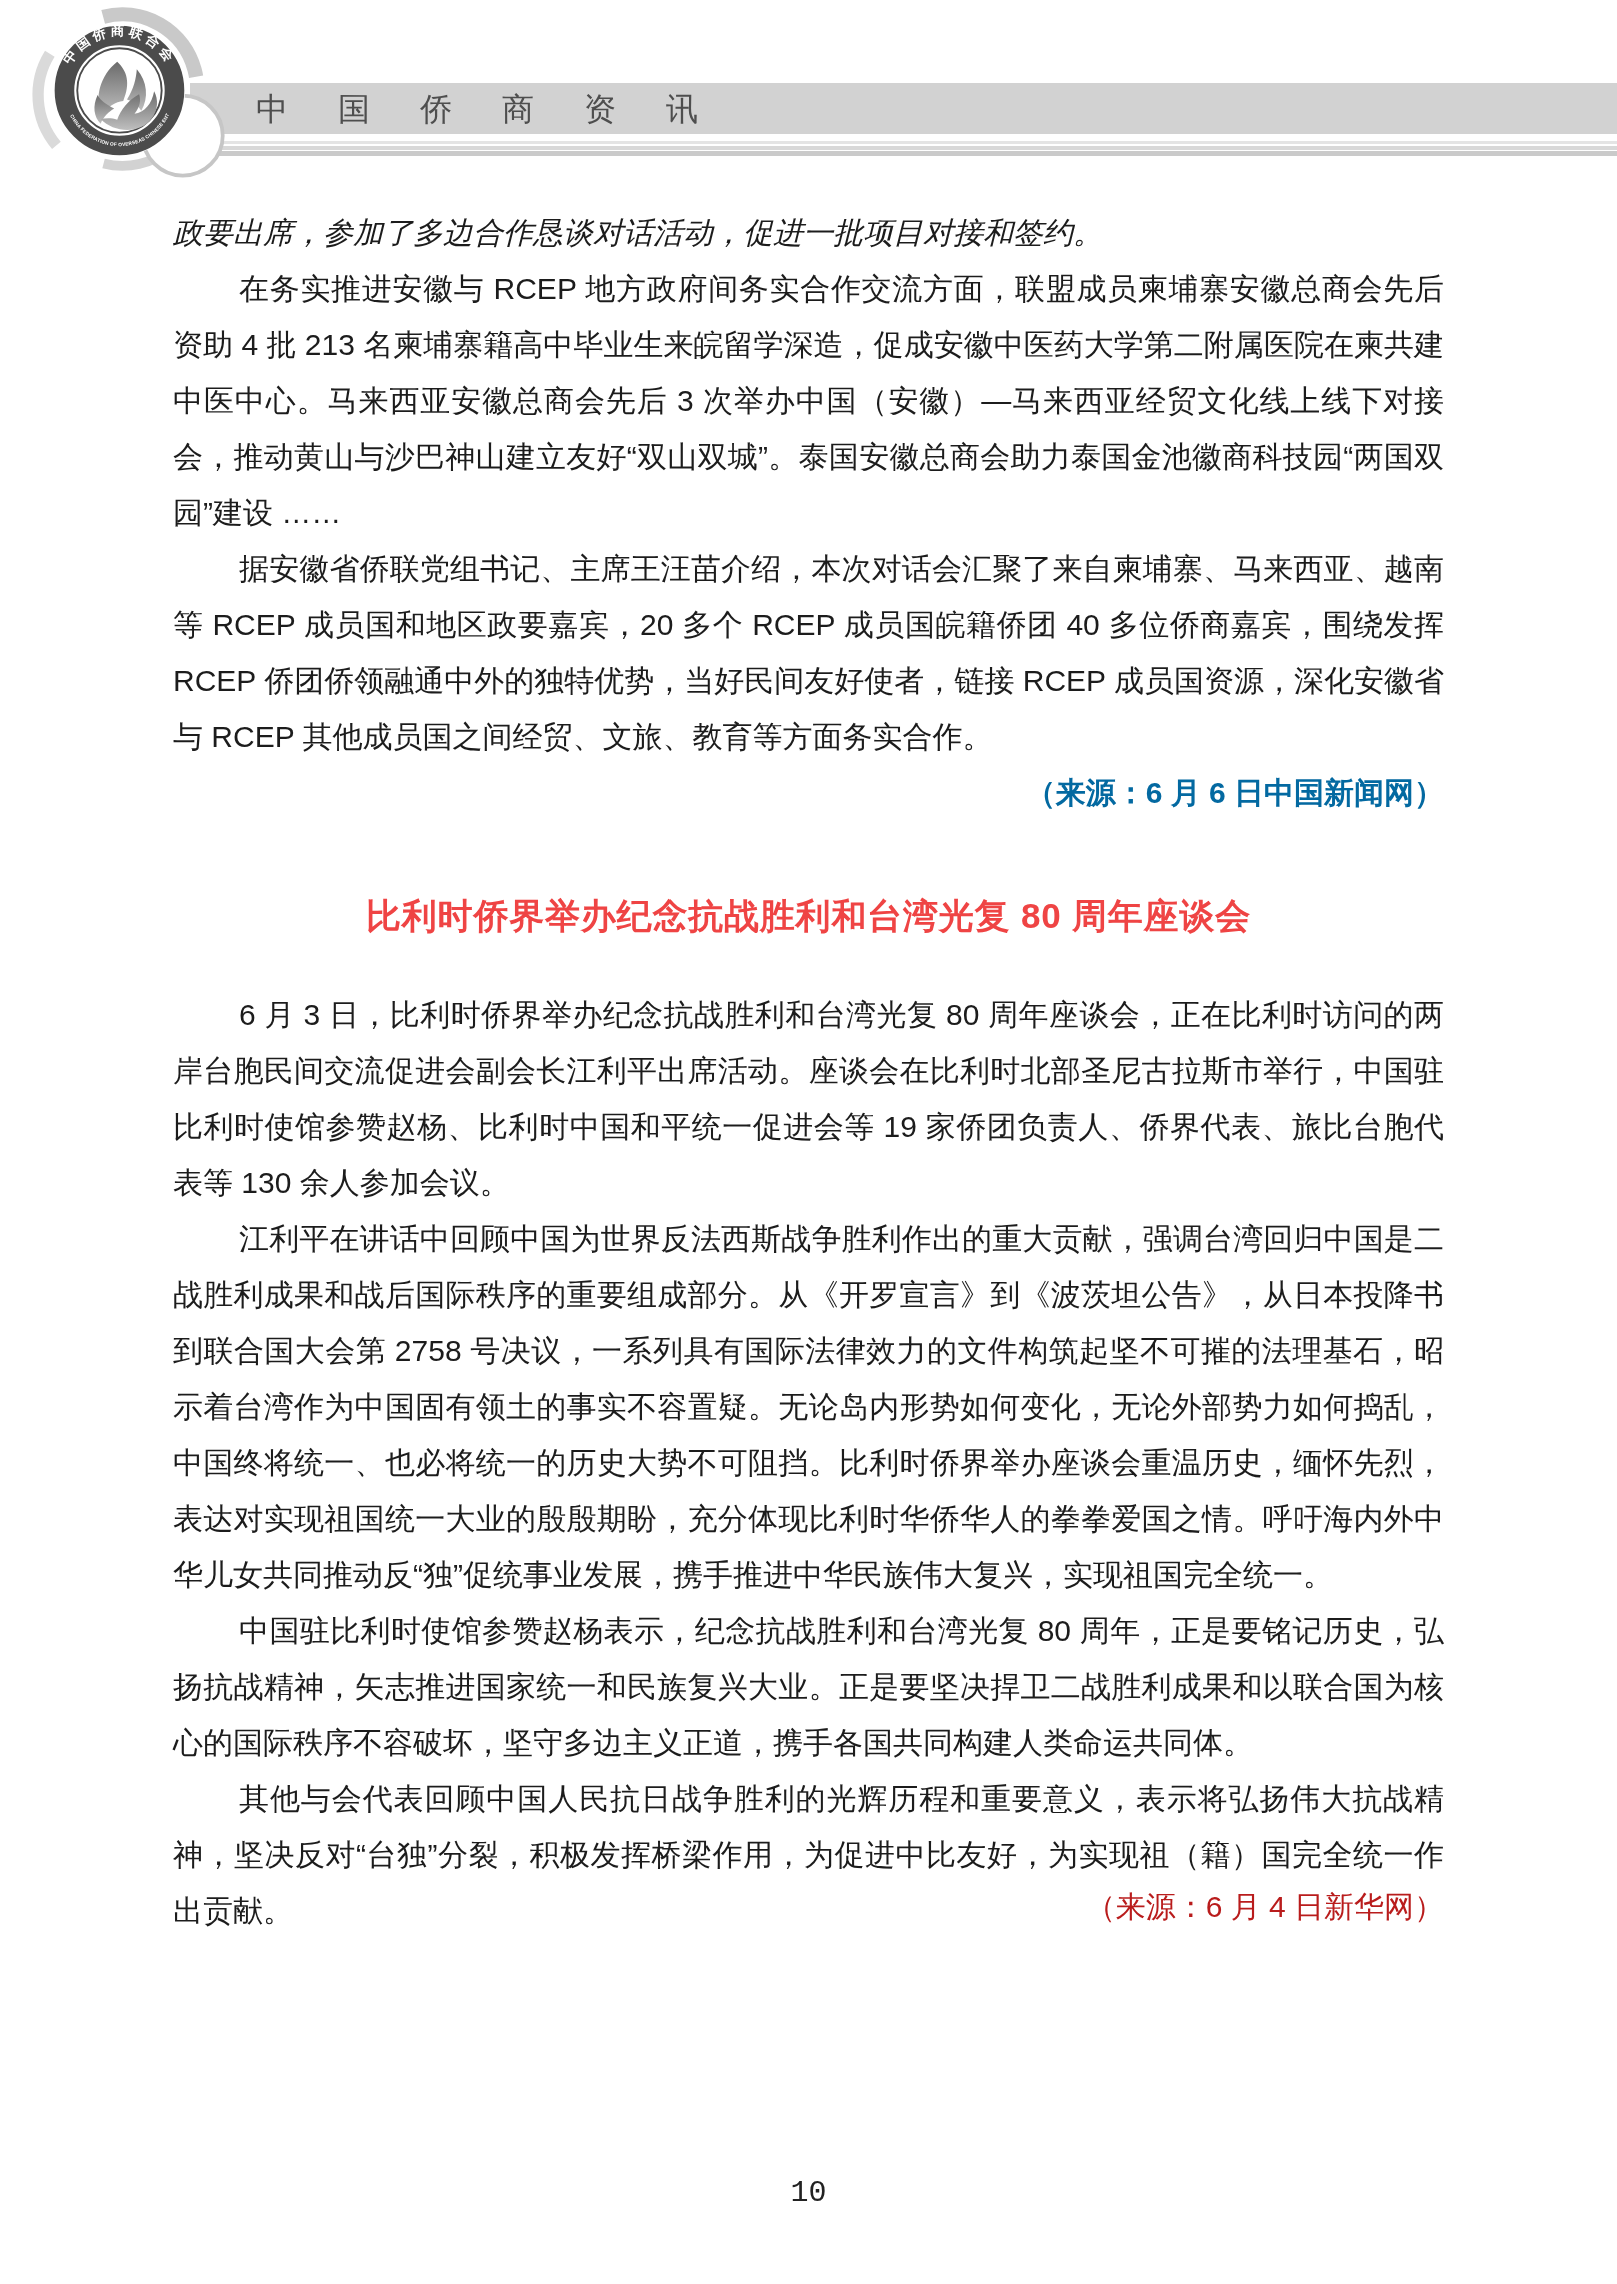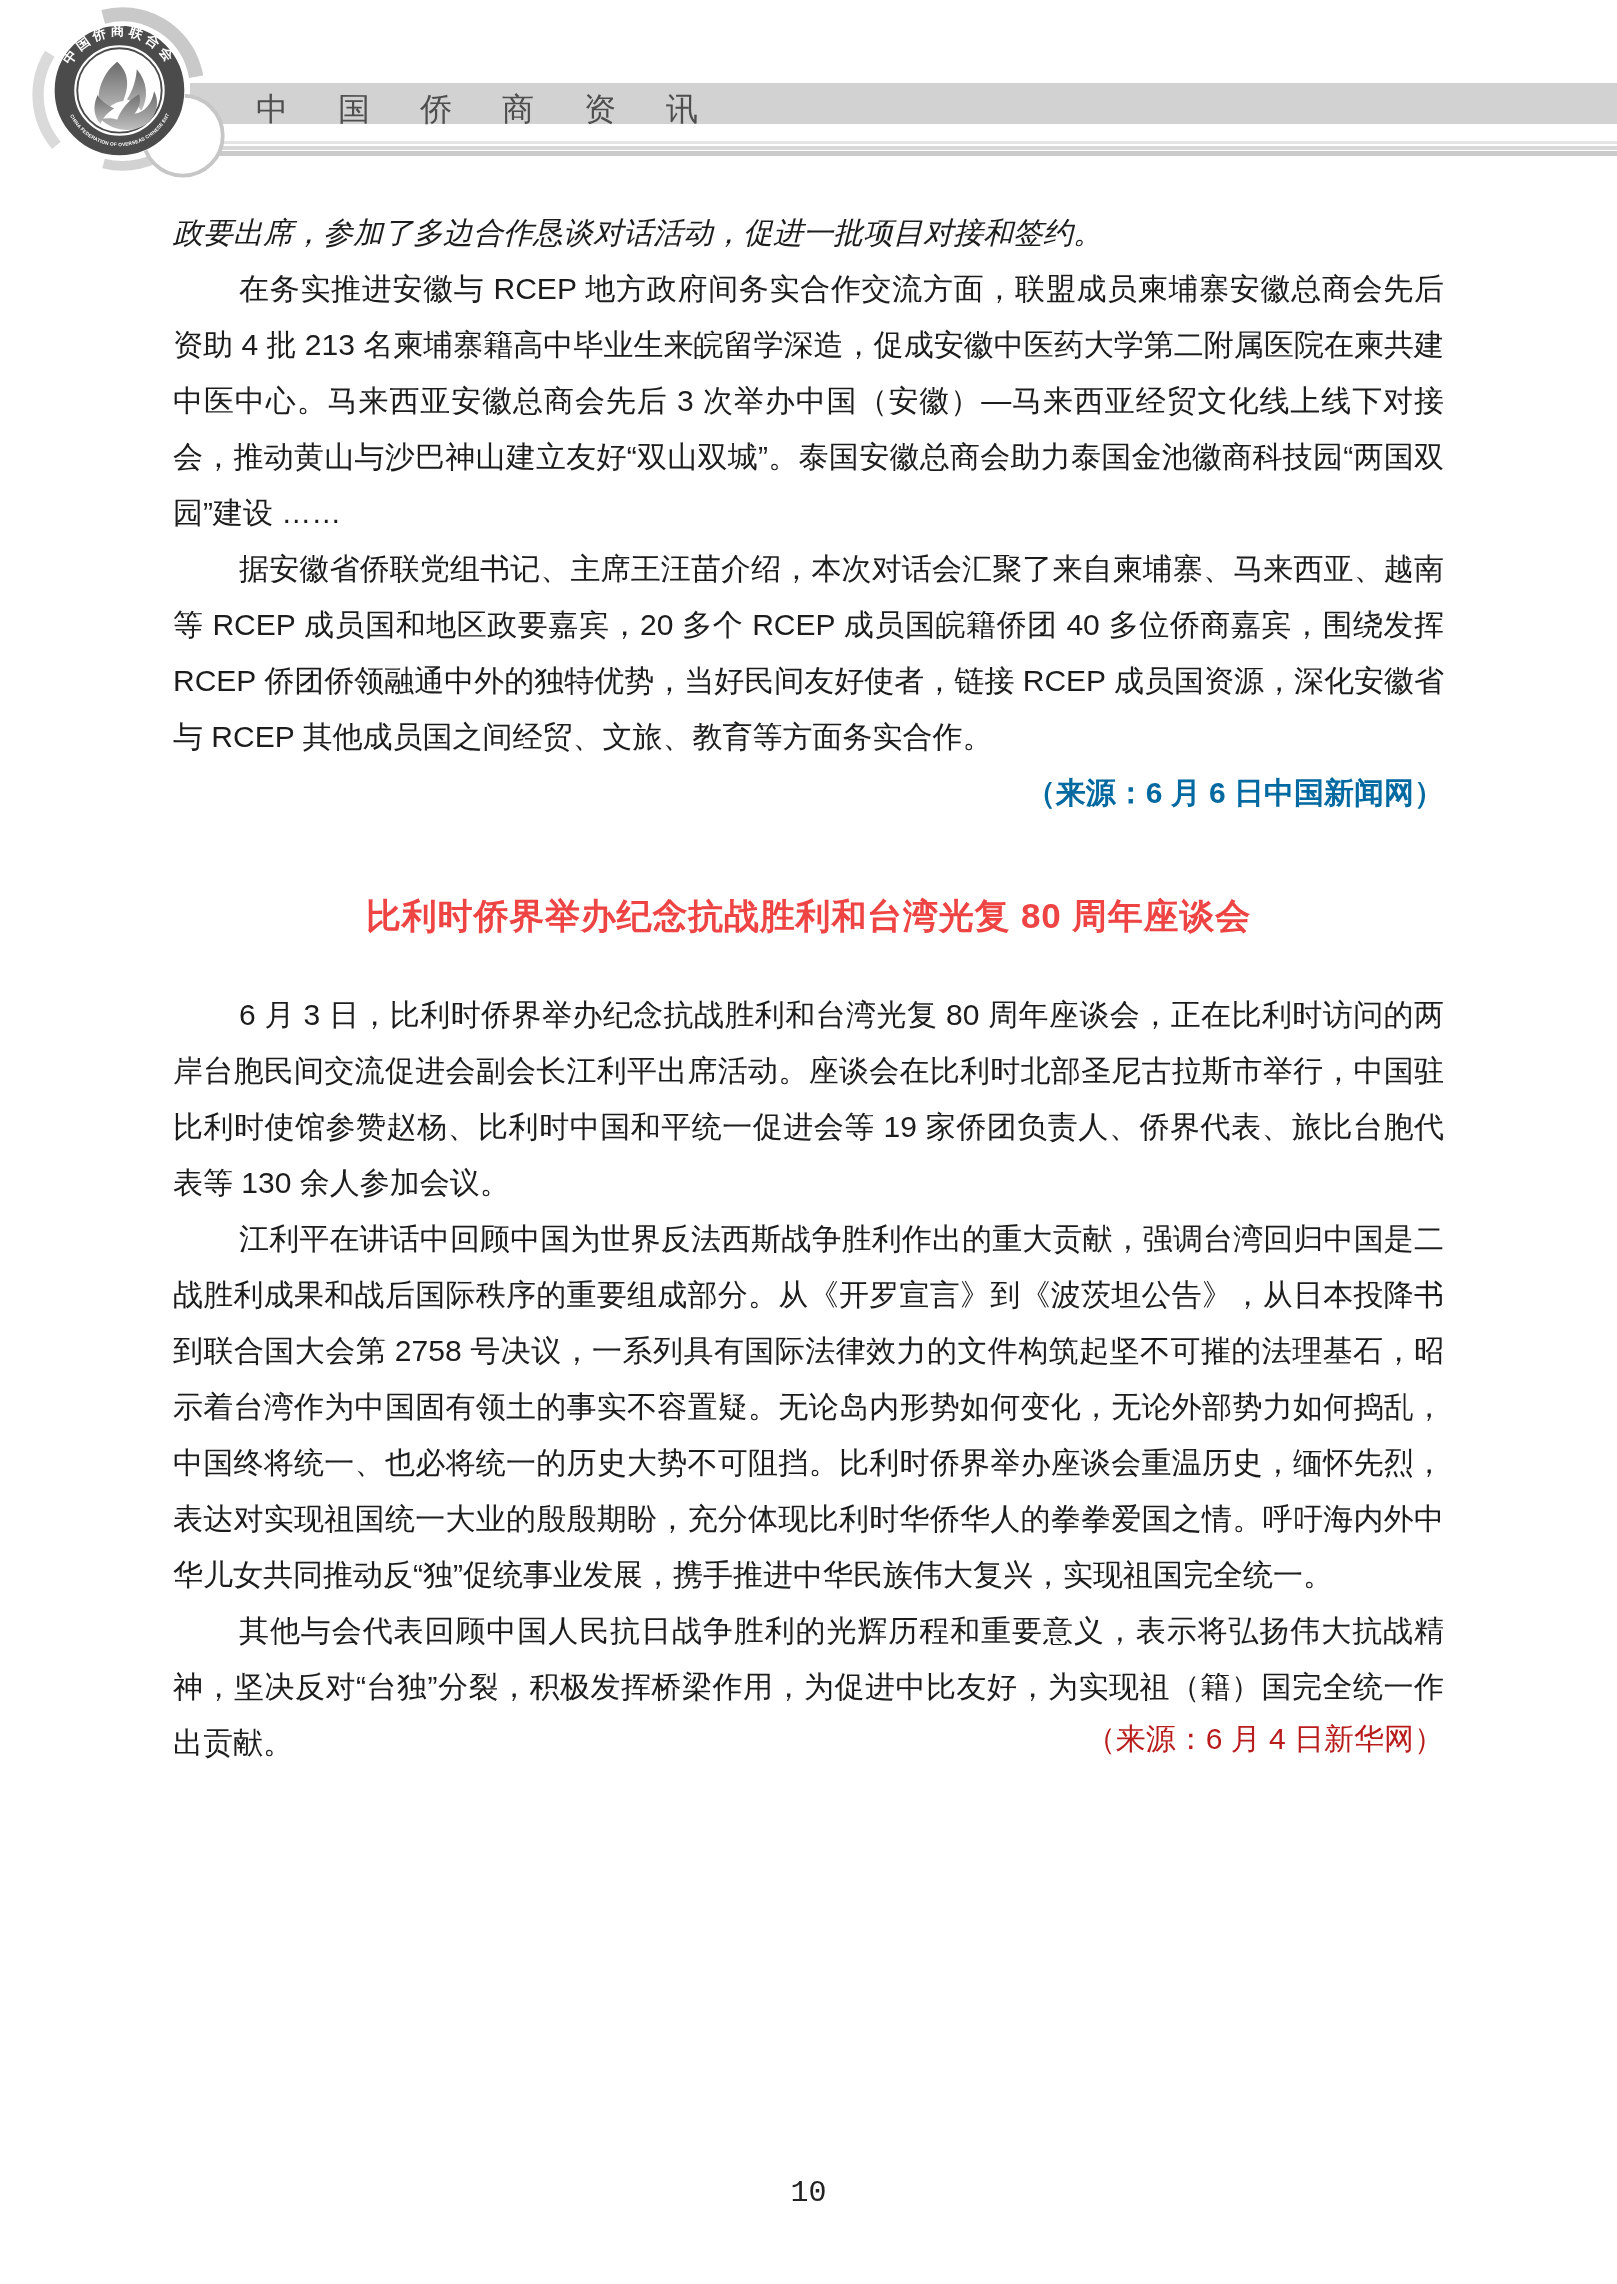--- a/index.html
+++ b/index.html
@@ -8,21 +8,21 @@
   .page {
     position:relative;
     width:1617px; height:2284px;
     background:#ffffff;
     overflow:hidden;
     color:#1c1c1c;
   }
 
   
   .banner {
-    position:absolute; left:190px; right:0; top:83px; height:41px;
+    position:absolute; left:190px; right:0; top:83px; height:51px;
     background:#d2d2d2;
   }
   .banner-title {
     position:absolute; left:66px; top:0; height:51px; line-height:53px;
     font-size:32px; color:#4e4e4e; letter-spacing:50px; white-space:nowrap;
   }
   .stripe { position:absolute; left:190px; right:0; }
   .stripe.s1 { top:141px; height:3px;  background:#e4e4e4; }
   .stripe.s2 { top:146px; height:3.8px;  background:#d8d8d8; }
   .stripe.s3 { top:151px; height:4.5px;  background:#cacaca; }
@@ -119,20 +119,21 @@
       <p class="body noindent">政要出席，参加了多边合作恳谈对话活动，促进一批项目对接和签约。</p>
       <p class="body">在务实推进安徽与 RCEP 地方政府间务实合作交流方面，联盟成员柬埔寨安徽总商会先后资助 4 批 213 名柬埔寨籍高中毕业生来皖留学深造，促成安徽中医药大学第二附属医院在柬共建中医中心。马来西亚安徽总商会先后 3 次举办中国（安徽）—马来西亚经贸文化线上线下对接会，推动黄山与沙巴神山建立友好“双山双城”。泰国安徽总商会助力泰国金池徽商科技园“两国双园”建设 ……</p>
       <p class="body">据安徽省侨联党组书记、主席王汪苗介绍，本次对话会汇聚了来自柬埔寨、马来西亚、越南等 RCEP 成员国和地区政要嘉宾，20 多个 RCEP 成员国皖籍侨团 40 多位侨商嘉宾，围绕发挥 RCEP 侨团侨领融通中外的独特优势，当好民间友好使者，链接 RCEP 成员国资源，深化安徽省与 RCEP 其他成员国之间经贸、文旅、教育等方面务实合作。</p>
       <p class="source-line">（来源：6 月 6 日中国新闻网）</p>
     </section>
 
     <section>
       <h2 class="article-title">比利时侨界举办纪念抗战胜利和台湾光复 80 周年座谈会</h2>
       <p class="body">6 月 3 日，比利时侨界举办纪念抗战胜利和台湾光复 80 周年座谈会，正在比利时访问的两岸台胞民间交流促进会副会长江利平出席活动。座谈会在比利时北部圣尼古拉斯市举行，中国驻比利时使馆参赞赵杨、比利时中国和平统一促进会等 19 家侨团负责人、侨界代表、旅比台胞代表等 130 余人参加会议。</p>
       <p class="body">江利平在讲话中回顾中国为世界反法西斯战争胜利作出的重大贡献，强调台湾回归中国是二战胜利成果和战后国际秩序的重要组成部分。从《开罗宣言》到《波茨坦公告》，从日本投降书到联合国大会第 2758 号决议，一系列具有国际法律效力的文件构筑起坚不可摧的法理基石，昭示着台湾作为中国固有领土的事实不容置疑。无论岛内形势如何变化，无论外部势力如何捣乱，中国终将统一、也必将统一的历史大势不可阻挡。比利时侨界举办座谈会重温历史，缅怀先烈，表达对实现祖国统一大业的殷殷期盼，充分体现比利时华侨华人的拳拳爱国之情。呼吁海内外中华儿女共同推动反“独”促统事业发展，携手推进中华民族伟大复兴，实现祖国完全统一。</p>
+      <p class="body">中国驻比利时使馆参赞赵杨表示，纪念抗战胜利和台湾光复 80 周年，正是要铭记历史，弘扬抗战精神，矢志推进国家统一和民族复兴大业。正是要坚决捍卫二战胜利成果和以联合国为核心的国际秩序不容破坏，坚守多边主义正道，携手各国共同构建人类命运共同体。</p>
       <div class="last-para-wrap">
         <p class="body">其他与会代表回顾中国人民抗日战争胜利的光辉历程和重要意义，表示将弘扬伟大抗战精神，坚决反对“台独”分裂，积极发挥桥梁作用，为促进中比友好，为实现祖（籍）国完全统一作出贡献。</p>
         <span class="source-inline">（来源：6 月 4 日新华网）</span>
       </div>
     </section>
 
   </main>
 
   <div class="page-number">10</div>
 

